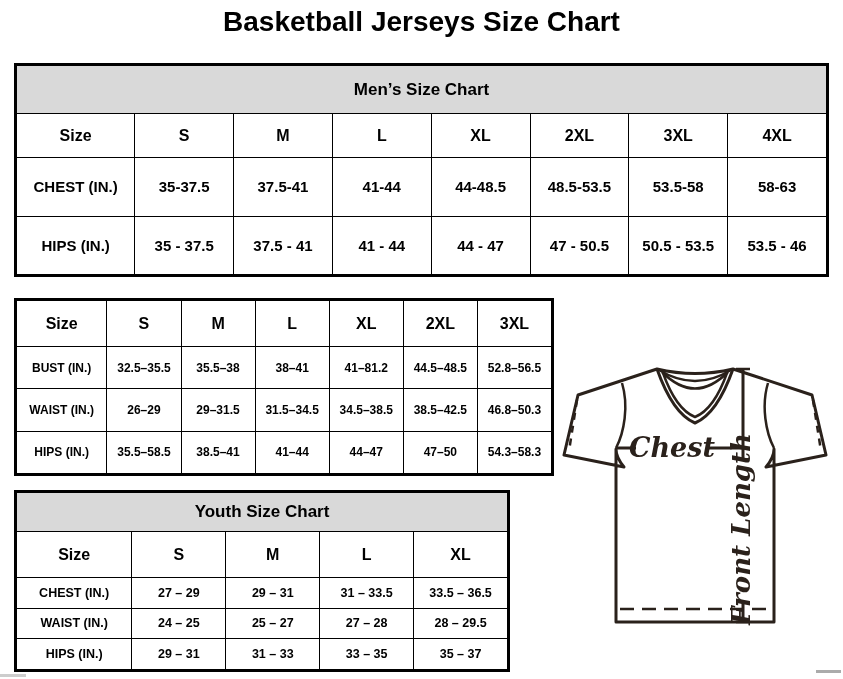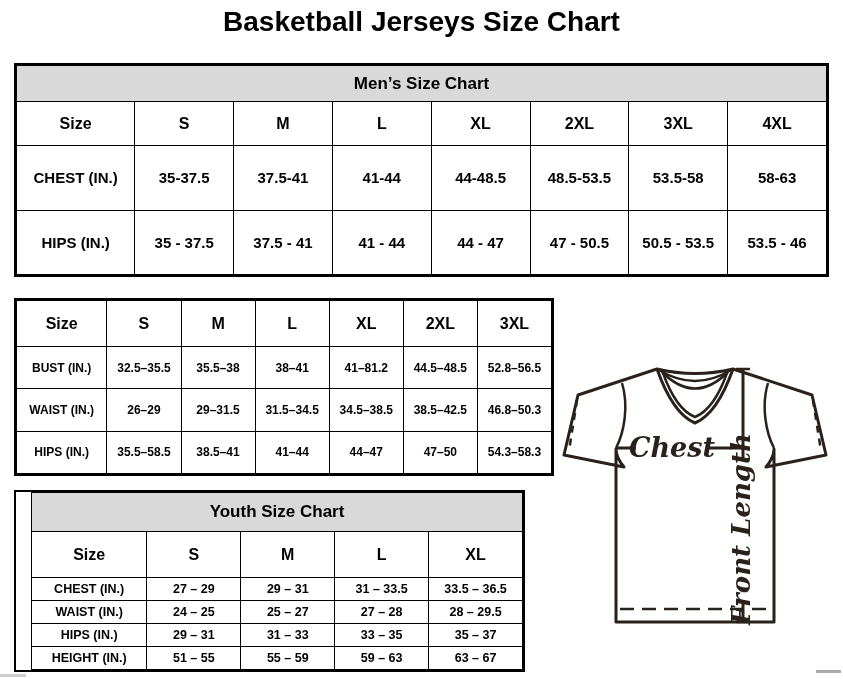--- a/index.html
+++ b/index.html
@@ -16,35 +16,35 @@
   .tblwrap{position:absolute;border:2px solid #000;background:#fff;}
   .tblwrap table{width:100%;height:100%;border-collapse:collapse;table-layout:fixed;}
   .tblwrap td{
     border:1px solid #000;text-align:center;vertical-align:middle;
     font-weight:bold;color:#000;padding:0 2px;overflow:hidden;white-space:nowrap;
   }
   .tblwrap .tbl-title{background:#d9d9d9;font-size:17px;}
   
   .men{left:14px;top:63px;width:811px;height:210px;}
   .men col.first{width:14.6%;}
-  .men tr.title-row{height:36px;}
+  .men tr.title-row{height:48px;}
   .men tr.size-row{height:44px;}
   .men tr.size-row td{font-size:16px;}
   .men tr.data-row td{font-size:15px;}
   .men td.rowlabel{font-size:14px;}
   
   .women{left:14px;top:298px;width:536px;height:174px;}
   .women col.first{width:16.9%;}
   .women tr.title-row{height:38px;}
   .women tr.size-row{height:46px;}
   .women tr.size-row td{font-size:16px;}
   .women tr.data-row td{font-size:12px;}
   .women td.rowlabel{font-size:11px;}
   
-  .youth{left:14px;top:490px;width:492px;height:178px;padding-left:15px;}
+  .youth{left:14px;top:490px;width:492px;height:178px;}
   .youth col.first{width:23.5%;}
   .youth tr.title-row{height:39px;}
   .youth tr.size-row{height:46px;}
   .youth tr.size-row td{font-size:16px;}
   .youth tr.data-row td{font-size:12.5px;}
   .youth td.rowlabel{font-size:11.5px;}
   
   .jersey{position:absolute;left:556px;top:361px;width:287px;height:318px;}
   .jersey text{
     font-family:"DejaVu Serif","Liberation Serif",serif;
@@ -196,27 +196,20 @@
           <td>27 – 28</td>
           <td>28 – 29.5</td>
         </tr>
         <tr class="data-row">
           <td class="rowlabel">HIPS (IN.)</td>
           <td>29 – 31</td>
           <td>31 – 33</td>
           <td>33 – 35</td>
           <td>35 – 37</td>
         </tr>
-        <tr class="data-row">
-          <td class="rowlabel">HEIGHT (IN.)</td>
-          <td>51 – 55</td>
-          <td>55 – 59</td>
-          <td>59 – 63</td>
-          <td>63 – 67</td>
-        </tr>
       </tbody>
     </table>
   </div>
 
 <svg class="jersey" viewBox="0 0 287 318" xmlns="http://www.w3.org/2000/svg">
   <g fill="none" stroke="#2a211b" stroke-width="3" stroke-linejoin="round" stroke-linecap="butt">
 
     <path d="M 101,8 L 22,34 L 8,94 L 68,106 C 63,100 60,94 60,88
              L 60,261 L 218,261 L 218,88 C 218,94 215,100 210,106
              L 270,94 L 256,34 L 177,8 Q 139,17 101,8 Z" fill="#ffffff"></path>

